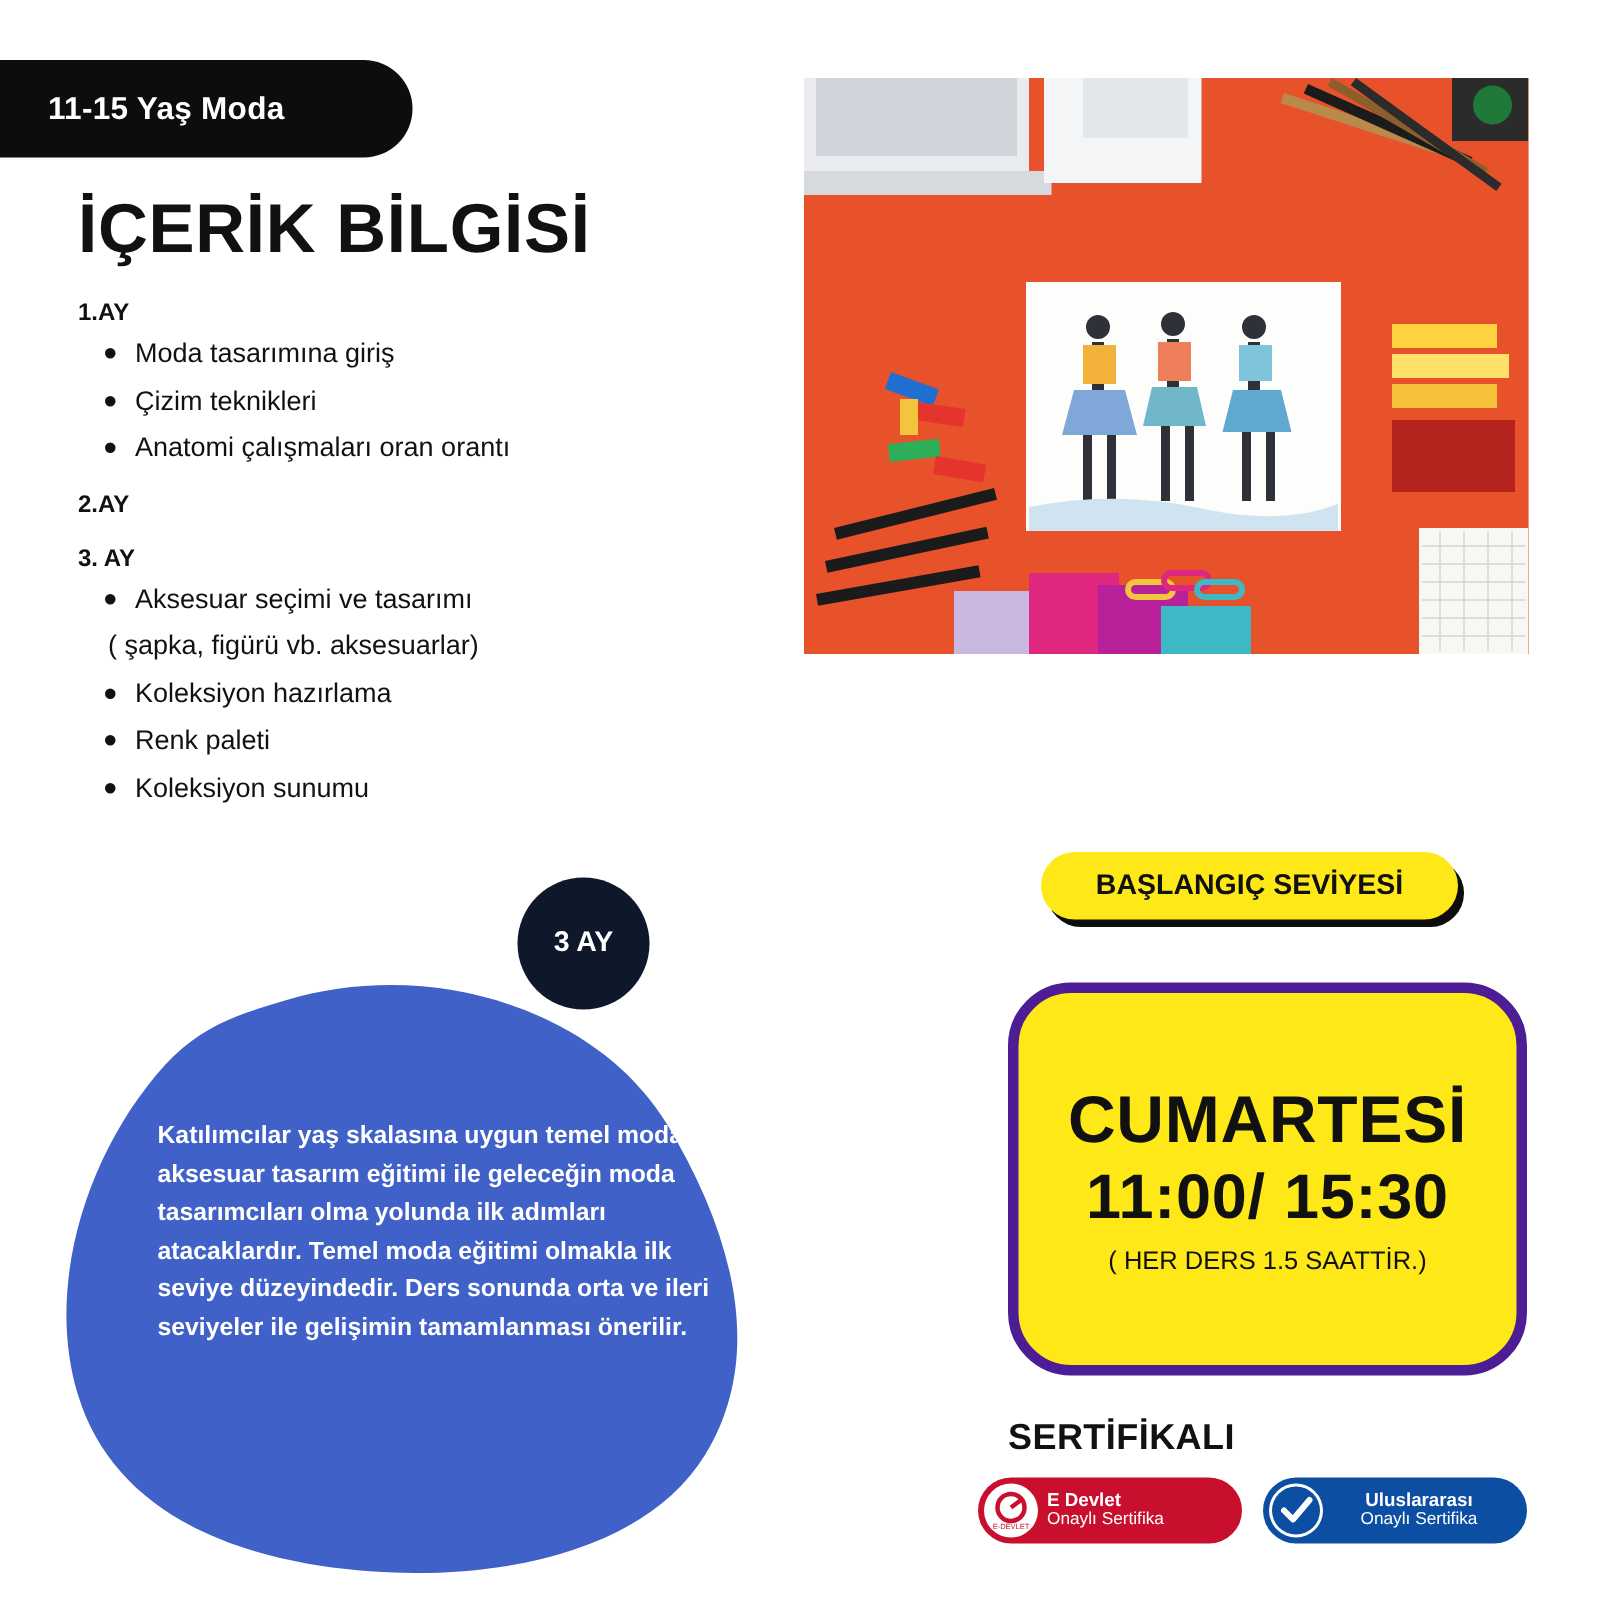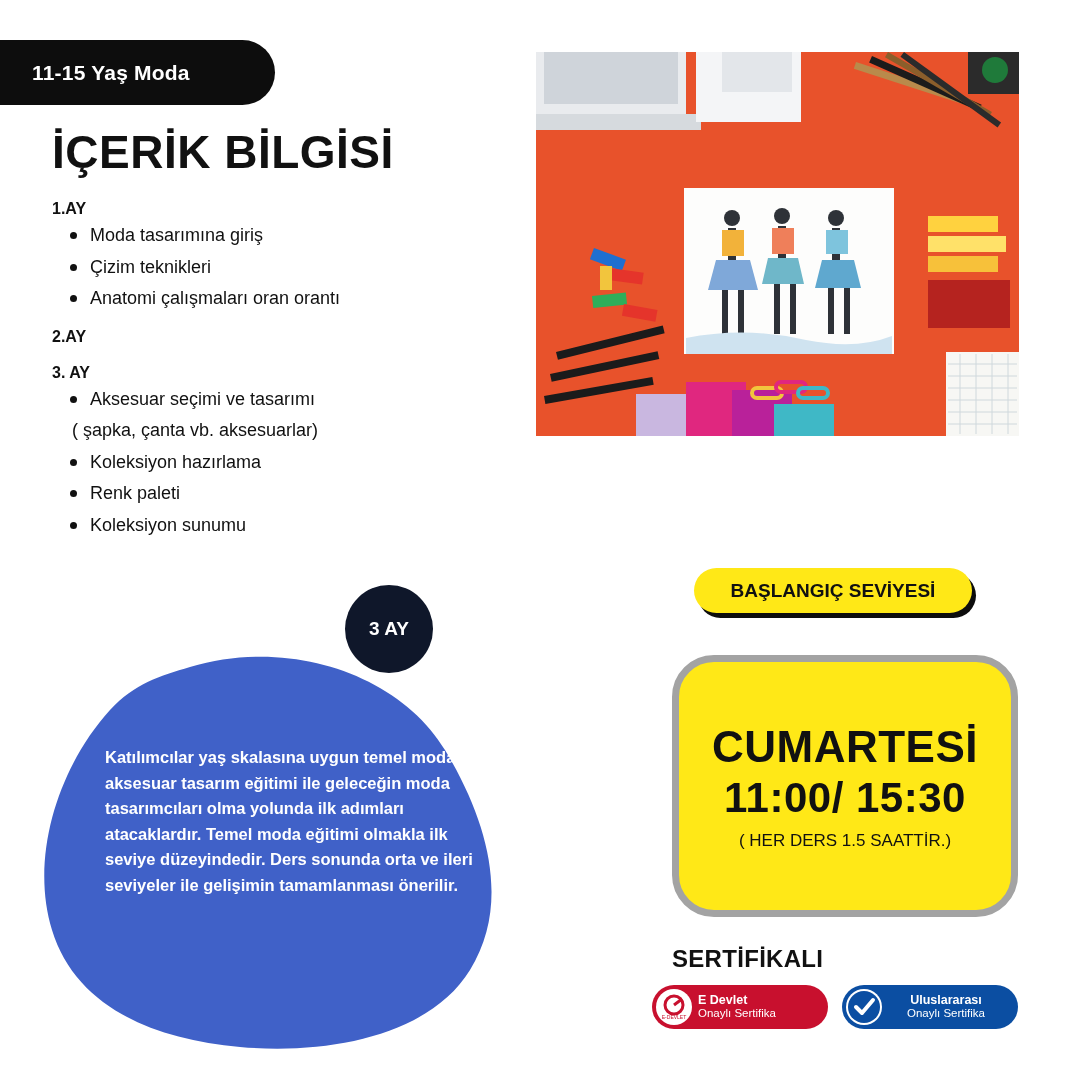--- a/index.html
+++ b/index.html
@@ -88,21 +88,21 @@
     border-radius: 23px;
     display: flex; align-items: center; justify-content: center;
     font-size: 19px; font-weight: bold; color: #111;
     box-shadow: 4px 5px 0 #0d0d0d;
   }
 
   .day-card {
     position: absolute; left: 672px; top: 655px;
     width: 346px; height: 262px;
     background: #ffe817;
-    border: 7px solid #a3a3a3;
+    border: 7px solid #4c1d95;
     border-radius: 42px;
     box-shadow: 0 0 0 0 transparent;
     display: flex; flex-direction: column;
     align-items: center; justify-content: center;
     text-align: center;
   }
   .day-card .d1 { font-size: 44px; font-weight: bold; color: #111; letter-spacing: .5px; }
   .day-card .d2 { font-size: 42px; font-weight: bold; color: #111; margin-top: 2px; letter-spacing: .5px;}
   .day-card .d3 { font-size: 17px; font-weight: normal; color: #111; margin-top: 9px; text-align: center; }
 
@@ -152,21 +152,21 @@
       <li class="bullet">Moda tasarımına giriş</li>
       <li class="bullet">Çizim teknikleri</li>
       <li class="bullet">Anatomi çalışmaları oran orantı</li>
     </ul>
 
     <div class="month-head">2.AY</div>
 
     <div class="month-head">3. AY</div>
     <ul class="items">
       <li class="bullet">Aksesuar seçimi ve tasarımı</li>
-      <li class="nobullet">( şapka, çanta vb. aksesuarlar)</li>
+      <li class="nobullet">( şapka, figürü vb. aksesuarlar)</li>
       <li class="bullet">Koleksiyon hazırlama</li>
       <li class="bullet">Renk paleti</li>
       <li class="bullet">Koleksiyon sunumu</li>
     </ul>
   </div>
 
   <div class="circle-3ay">
     <span>3 AY</span>
   </div>
 

